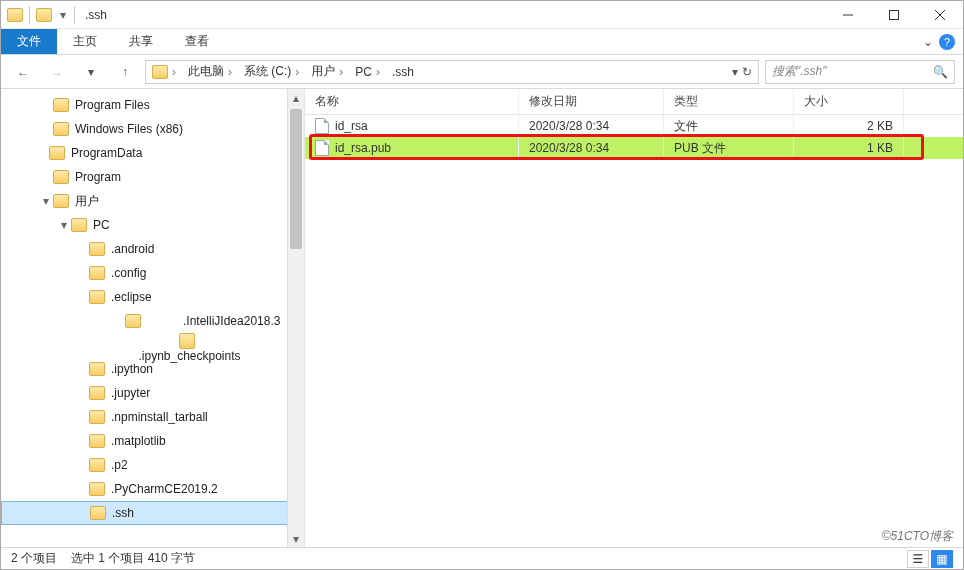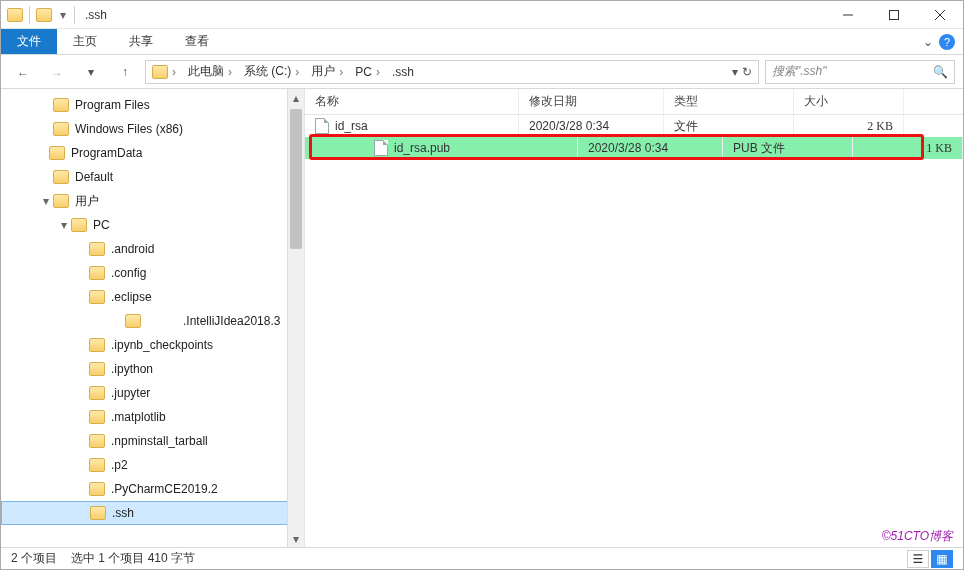--- a/index.html
+++ b/index.html
@@ -44,33 +44,33 @@
 .tree .row.sel { background: #cde8ff; border: 1px solid #7ab7e8; }
 .vscroll { position: absolute; right: 0; top: 0; bottom: 0; width: 17px; background: #f0f0f0; border-left: 1px solid #dcdcdc; }
 .vscroll .arrow { height: 17px; display: flex; align-items: center; justify-content: center; color: #666; background:#f0f0f0; }
 .vscroll .thumb { position: absolute; left: 2px; right: 2px; top: 20px; height: 140px; background: #c2c2c2; border-radius: 2px; }
 
 .list { flex: 1; position: relative; }
 .cols { display: flex; height: 26px; align-items: center; border-bottom: 1px solid #e5e5e5; color: #444; }
 .col { padding: 0 10px; border-right: 1px solid #eee; height: 100%; display: flex; align-items: center; }
 .c-name { width: 214px; } .c-date { width: 145px; } .c-type { width: 130px; } .c-size { width: 110px; justify-content: flex-start; }
 .frow { display: flex; height: 22px; align-items: center; color: #333; }
-.frow .c-size { justify-content: flex-end; font-family: Liberation Serif, serif; }
-.frow.sel { background: #86efac; justify-content: flex-end; }
+.frow .c-size { justify-content: flex-end; }
+.frow.sel { background: #bef264; }
 .file-ico { width: 14px; height: 16px; border: 1px solid #9aa; background: #fff; margin-right: 6px; position: relative; }
 .file-ico:after { content:""; position:absolute; top:-1px; right:-1px; border-top:5px solid #fff; border-left:5px solid #9aa; }
 .hlbox { position: absolute; border: 3px solid #e11; border-radius: 3px; pointer-events: none; }
 
 
 .status { position: absolute; bottom: 0; left: 0; right: 0; height: 22px; border-top: 1px solid #d9d9d9; display: flex; align-items: center; padding: 0 10px; color: #333; gap: 14px; }
 .status .views { margin-left: auto; display: flex; gap: 2px; }
 .view-btn { width: 22px; height: 18px; border: 1px solid #cfcfcf; display:flex; align-items:center; justify-content:center; }
 .view-btn.active { background: #2d89ef; border-color:#2d89ef; color:#fff; }
 
-.watermark { position: absolute; right: 10px; bottom: 24px; color: #a21caf; font-style: italic; font-size: 12px; }
+.watermark { position: absolute; right: 10px; bottom: 24px; color: #737373; font-style: italic; font-size: 12px; }
 </style>
 </head>
 <body>
 
 <div class="titlebar">
   <div class="qat">
     <div class="folder-icon"></div>
     <div class="v-sep"></div>
     <div class="folder-icon"></div>
     <div class="chev">▾</div>
@@ -163,21 +163,21 @@
           <span>Windows Files (x86)</span>
         </div>
         <div class="row" style="padding-left: 34px;">
           <span class="exp"></span>
           <span class="fld"></span>
           <span>ProgramData</span>
         </div>
         <div class="row" style="padding-left: 38px;">
           <span class="exp"></span>
           <span class="fld"></span>
-          <span>Default</span>
+          <span>Program</span>
         </div>
         <div class="row" style="padding-left: 38px;">
           <span class="exp">▾</span>
           <span class="fld"></span>
           <span>用户</span>
         </div>
         <div class="row" style="padding-left: 56px;">
           <span class="exp">▾</span>
           <span class="fld"></span>
           <span>PC</span>
@@ -195,44 +195,44 @@
         <div class="row" style="padding-left: 74px;">
           <span class="exp"></span>
           <span class="fld"></span>
           <span>.eclipse</span>
         </div>
         <div class="row" style="padding-left: 74px; gap: 36px;">
           <span class="exp"></span>
           <span class="fld"></span>
           <span>.IntelliJIdea2018.3</span>
         </div>
-        <div class="row" style="padding-left: 74px;">
+        <div class="row" style="padding-left: 74px; flex-direction: column;">
           <span class="exp"></span>
           <span class="fld"></span>
           <span>.ipynb_checkpoints</span>
         </div>
         <div class="row" style="padding-left: 74px;">
           <span class="exp"></span>
           <span class="fld"></span>
           <span>.ipython</span>
         </div>
         <div class="row" style="padding-left: 74px;">
           <span class="exp"></span>
           <span class="fld"></span>
           <span>.jupyter</span>
         </div>
         <div class="row" style="padding-left: 74px;">
           <span class="exp"></span>
           <span class="fld"></span>
+          <span>.npminstall_tarball</span>
+        </div>
+        <div class="row" style="padding-left: 74px;">
+          <span class="exp"></span>
+          <span class="fld"></span>
           <span>.matplotlib</span>
-        </div>
-        <div class="row" style="padding-left: 74px;">
-          <span class="exp"></span>
-          <span class="fld"></span>
-          <span>.npminstall_tarball</span>
         </div>
         <div class="row" style="padding-left: 74px;">
           <span class="exp"></span>
           <span class="fld"></span>
           <span>.p2</span>
         </div>
         <div class="row" style="padding-left: 74px;">
           <span class="exp"></span>
           <span class="fld"></span>
           <span>.PyCharmCE2019.2</span>

